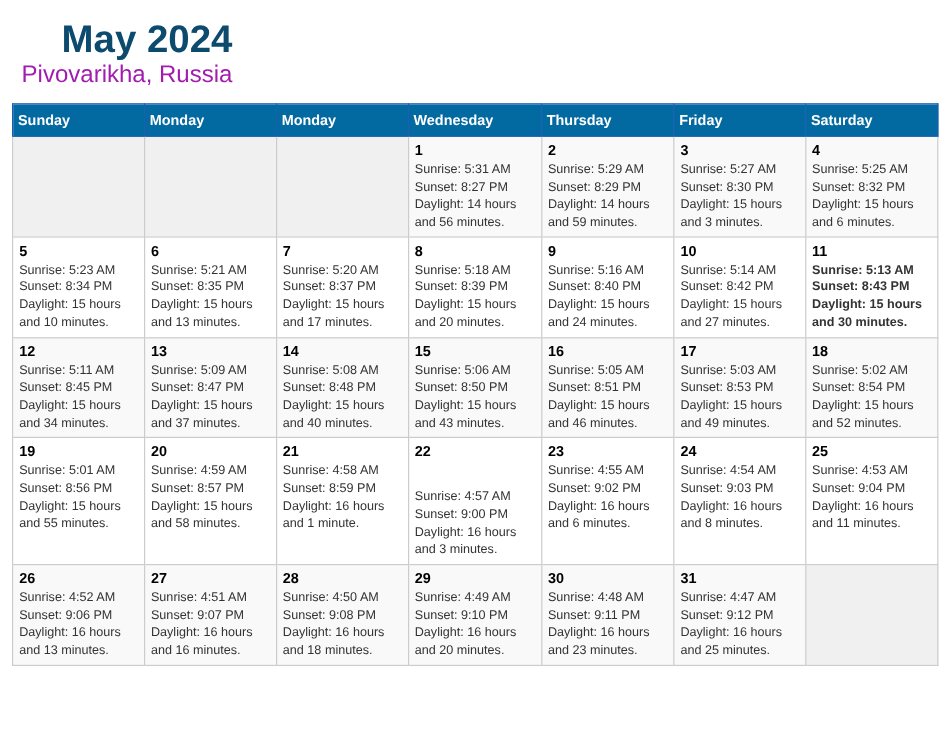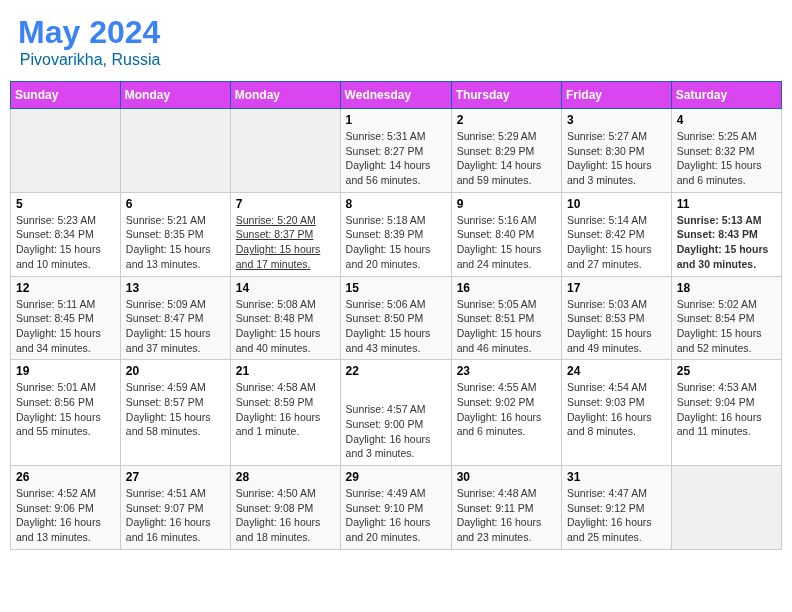--- a/index.html
+++ b/index.html
@@ -25,33 +25,33 @@
     .logo-icon {
       width: 20px;
       height: 20px;
     }
     .title-block {
       text-align: right;
     }
     .title-month {
       font-size: 32px;
       font-weight: bold;
-      color: #3b82f6;
+      color: #0c4a6e;
     }
     .title-location {
-      font-size: 16px;
-      color: #0369a1;
+      font-size: 20px;
+      color: #a21caf;
     }
     .calendar {
       width: 100%;
       border-collapse: collapse;
       font-size: 11px;
     }
     .calendar thead th {
-      background-color: #d946ef;
+      background-color: #0369a1;
       color: #fff;
       padding: 6px 4px;
       text-align: left;
       font-size: 12px;
       border: 1px solid #1a5fb4;
     }
     .calendar tbody td {
       border: 1px solid #ccc;
       vertical-align: top;
       padding: 4px 5px;
@@ -143,21 +143,21 @@
         </td>
         <td>
           <div class="day-number">6</div>
           <div class="day-info" style="white-space: pre-line;">Sunrise: 5:21 AM
 Sunset: 8:35 PM
 Daylight: 15 hours
 and 13 minutes.</div>
         </td>
         <td>
           <div class="day-number">7</div>
-          <div class="day-info" style="white-space: pre-line; text-decoration: underline;">Sunrise: 5:20 AM
+          <div class="day-info" style="white-space: pre-line;">Sunrise: 5:20 AM
 Sunset: 8:37 PM
 Daylight: 15 hours
 and 17 minutes.</div>
         </td>
         <td>
           <div class="day-number">8</div>
           <div class="day-info" style="white-space: pre-line;">Sunrise: 5:18 AM
 Sunset: 8:39 PM
 Daylight: 15 hours
 and 20 minutes.</div>

